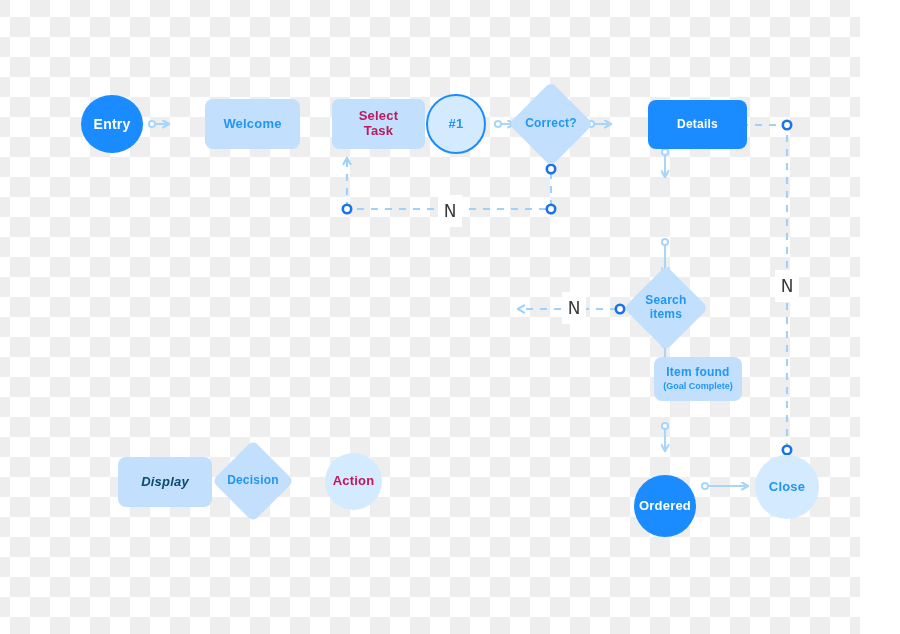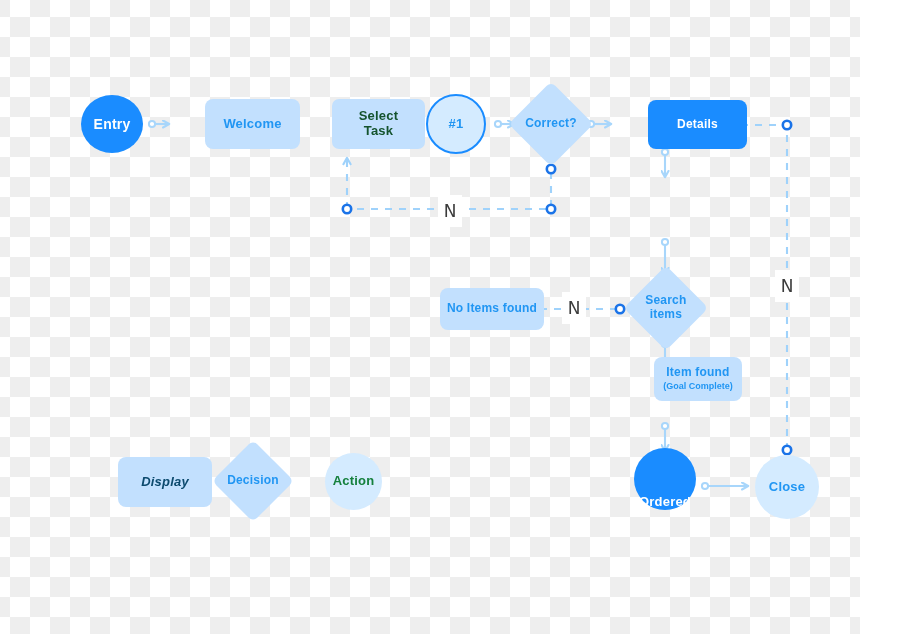--- a/index.html
+++ b/index.html
@@ -136,60 +136,57 @@
       <circle cx="787" cy="125" r="4.2" fill="#ffffff" stroke="#1a73e8" stroke-width="2.6"></circle>
     </g>
   </svg>
 
   <div class="node n-circle" style="left: 81px; top: 95px; width: 62px; height: 58px; font-size: 14px; background: rgb(26, 140, 255); color: rgb(255, 255, 255);">
     <span class="lbl">Entry</span>
   </div>
   <div class="node n-rect" style="left: 173px; top: 99px; width: 95px; height: 50px; font-size: 13px; background: rgb(194, 224, 254); color: rgb(33, 150, 243);">
     <span class="lbl">Welcome</span>
   </div>
-  <div class="node n-rect" style="left: 300px; top: 99px; width: 93px; height: 50px; font-size: 13px; background: rgb(194, 224, 254); color: #14532d; border-radius: 7px;">
+  <div class="node n-rect" style="left: 300px; top: 99px; width: 93px; height: 50px; font-size: 13px; background: rgb(194, 224, 254); color: #be185d; border-radius: 7px;">
     <span class="lbl" style="white-space: pre;">Select
 Task</span>
   </div>
   <div class="node n-circle" style="left: 426px; top: 94px; width: 60px; height: 60px; font-size: 13px; background: rgb(212, 235, 255); color: rgb(33, 150, 243); border: 2.5px solid rgb(26, 140, 255);">
     <span class="lbl">#1</span>
   </div>
   <div class="node n-diamond" style="left: 521px; top: 94px; width: 60px; height: 60px; font-size: 12px; background: rgb(194, 224, 254); color: rgb(33, 150, 243);">
     <span class="lbl">Correct?</span>
   </div>
   <div class="node n-rect" style="left: 616px; top: 100px; width: 99px; height: 49px; font-size: 12px; background: rgb(26, 140, 255); color: rgb(255, 255, 255);">
     <span class="lbl">Details</span>
   </div>
   <div class="node n-diamond" style="left: 636px; top: 278px; width: 60px; height: 60px; font-size: 12px; background: rgb(194, 224, 254); color: rgb(33, 150, 243);">
     <span class="lbl" style="white-space: pre;">Search
 items</span>
   </div>
-  <div class="node n-rect" style="left: 408px; top: 288px; width: 104px; height: 42px; font-size: 12px; background: rgb(194, 224, 254); color: rgb(33, 150, 243);">
-    <span class="lbl">No Items found</span>
-  </div>
   <div class="node n-rect" style="left: 622px; top: 357px; width: 88px; height: 44px; font-size: 12px; background: rgb(194, 224, 254); color: rgb(33, 150, 243);">
     <span class="lbl">
       <span>Item found</span>
       <span class="sub">(Goal Complete)</span>
     </span>
   </div>
-  <div class="node n-circle" style="left: 634px; top: 448px; width: 62px; height: 62px; font-size: 13px; background: rgb(26, 140, 255); color: rgb(255, 255, 255); align-items: flex-end;">
+  <div class="node n-circle" style="left: 634px; top: 475px; width: 62px; height: 62px; font-size: 13px; background: rgb(26, 140, 255); color: rgb(255, 255, 255);">
     <span class="lbl">Ordered</span>
   </div>
   <div class="node n-circle" style="left: 755px; top: 455px; width: 64px; height: 64px; font-size: 13px; background: rgb(212, 235, 255); color: rgb(33, 150, 243);">
     <span class="lbl">Close</span>
   </div>
 
   <div class="node n-rect" style="left: 86px; top: 457px; width: 94px; height: 50px; font-size: 13px; background: rgb(194, 224, 254); color: #0c4a6e; font-style: italic;">
     <span class="lbl">Display</span>
   </div>
   <div class="node n-diamond" style="left: 224px; top: 452px; width: 58px; height: 58px; font-size: 12px; background: rgb(194, 224, 254); color: rgb(33, 150, 243);">
     <span class="lbl">Decision</span>
   </div>
-  <div class="node n-circle" style="left: 325px; top: 453px; width: 57px; height: 57px; font-size: 13px; background: rgb(212, 235, 255); color: #15803d;">
+  <div class="node n-circle" style="left: 325px; top: 453px; width: 57px; height: 57px; font-size: 13px; background: rgb(212, 235, 255); color: #be185d;">
     <span class="lbl">Action</span>
   </div>
 
   <div class="chip" style="left: 438px; top: 195px; width: 24px; height: 32px; color: rgb(59, 59, 59);">N</div>
   <div class="chip" style="left: 562px; top: 292px; width: 24px; height: 32px; color: rgb(59, 59, 59);">N</div>
   <div class="chip" style="left: 775px; top: 270px; width: 24px; height: 32px; color: rgb(59, 59, 59);">N</div>
 
 </div>
 
 </body></html>

